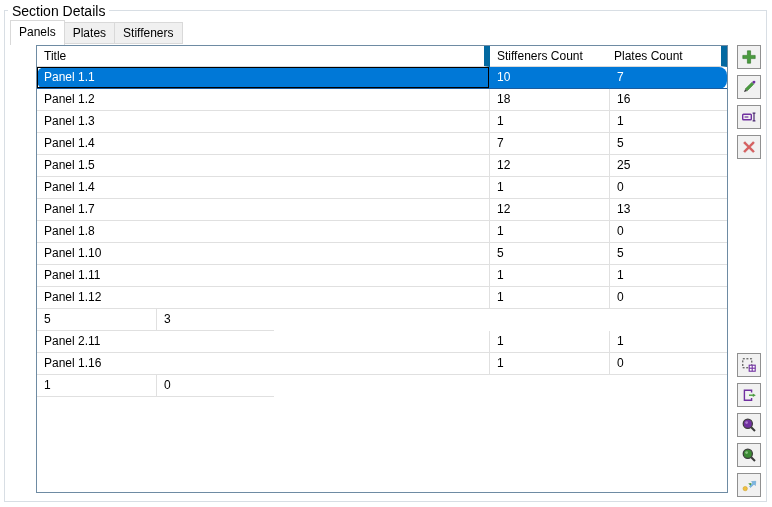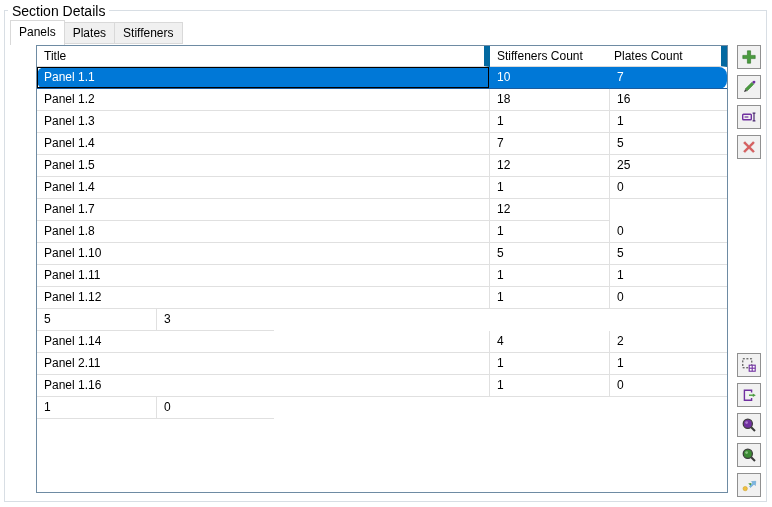--- a/index.html
+++ b/index.html
@@ -110,20 +110,21 @@
           <div class="cell c2">25</div>
         </div>
         <div class="dg-row">
           <div class="cell c0">Panel 1.4</div>
           <div class="cell c1">1</div>
           <div class="cell c2">0</div>
         </div>
         <div class="dg-row">
           <div class="cell c0">Panel 1.7</div>
           <div class="cell c1">12</div>
+          <div class="cell c2">13</div>
         </div>
         <div class="dg-row">
           <div class="cell c0">Panel 1.8</div>
           <div class="cell c1">1</div>
           <div class="cell c2">0</div>
         </div>
         <div class="dg-row">
           <div class="cell c0">Panel 1.10</div>
           <div class="cell c1">5</div>
           <div class="cell c2">5</div>
@@ -134,25 +135,20 @@
           <div class="cell c2">1</div>
         </div>
         <div class="dg-row">
           <div class="cell c0">Panel 1.12</div>
           <div class="cell c1">1</div>
           <div class="cell c2">0</div>
         </div>
         <div class="dg-row">
           <div class="cell c1">5</div>
           <div class="cell c2">3</div>
-        </div>
-        <div class="dg-row">
-          <div class="cell c0">Panel 1.14</div>
-          <div class="cell c1">4</div>
-          <div class="cell c2">2</div>
         </div>
         <div class="dg-row">
           <div class="cell c0">Panel 2.11</div>
           <div class="cell c1">1</div>
           <div class="cell c2">1</div>
         </div>
         <div class="dg-row">
           <div class="cell c0">Panel 1.16</div>
           <div class="cell c1">1</div>
           <div class="cell c2">0</div>

